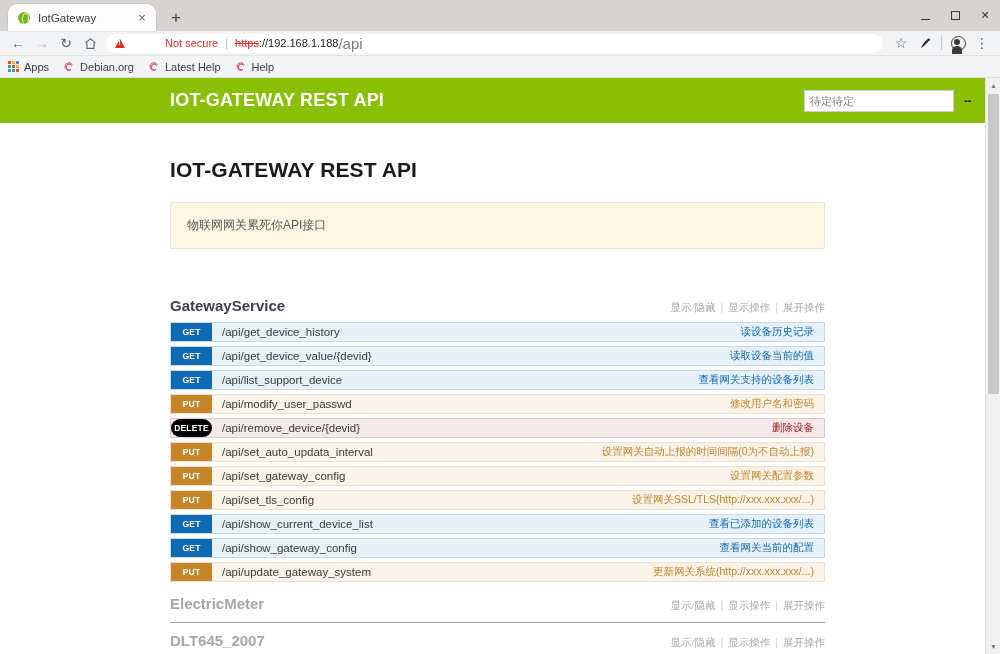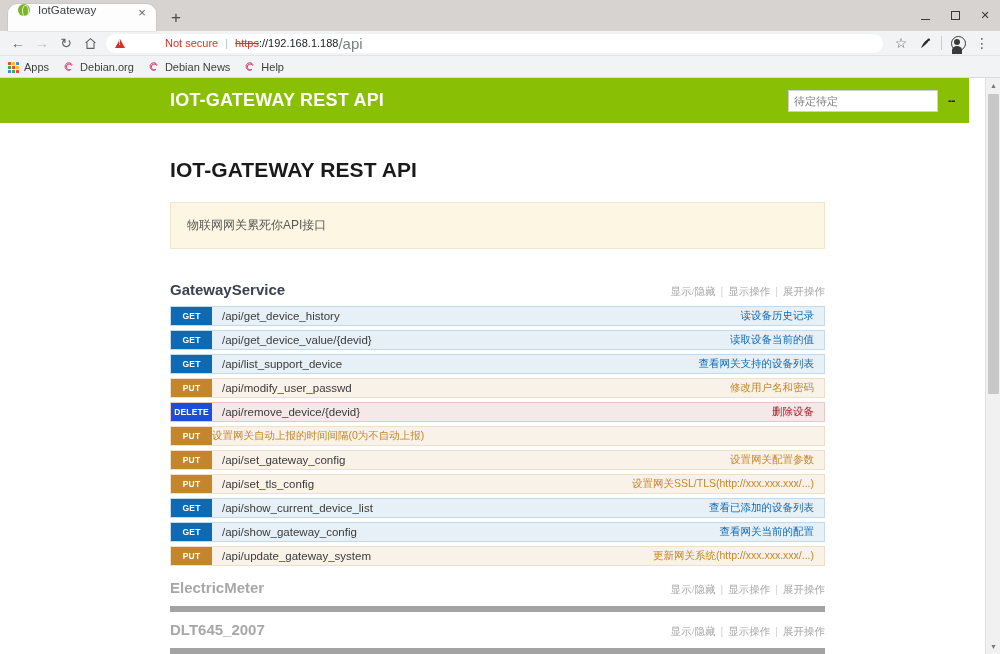--- a/index.html
+++ b/index.html
@@ -13,21 +13,21 @@
   
   .browser { width: 1000px; height: 654px; display: flex; flex-direction: column; background: #d6d3d0; }
 
   .titlebar {
     height: 31px; background: #d6d3d0; position: relative;
     display: flex; align-items: flex-end; padding-left: 8px;
   }
   .tab {
     width: 148px; height: 27px; background: #fdfdfd;
     border-radius: 9px 9px 0 0;
-    display: flex; align-items: flex-start; padding: 0 6px 0 10px;
+    display: flex; align-items: center; padding: 0 6px 0 10px;
     position: relative; box-shadow: 0 0 0 0.5px rgba(0,0,0,0.10);
   }
   .tab-favicon {
     width: 12px; height: 12px; border-radius: 50%;
     background: #78b521; flex: none; margin-right: 8px;
     position: relative;
   }
   .tab-favicon::after {
     content: ""; position: absolute; left: 3.5px; top: 1px;
     width: 5px; height: 10px; border-radius: 50%;
@@ -102,21 +102,21 @@
     content: ""; position: absolute; left: 0.6px; top: 9.2px;
     width: 10px; height: 8px; border-radius: 50% 50% 0 0; background: #3a3a3a;
   }
   .vsep { width: 1px; height: 14px; background: #c9cdd1; margin: 0 4px; }
 
   .bookmarks {
     height: 22px; background: #f1f3f4;
     display: flex; align-items: center; padding: 0 8px;
     border-bottom: 1px solid #dadce0;
   }
-  .bm { display: flex; align-items: flex-end; margin-right: 14px; }
+  .bm { display: flex; align-items: center; margin-right: 14px; }
   .bm-label { font-size: 11px; color: #3c4043; }
   .apps-grid {
     width: 11px; height: 11px; margin-right: 5px;
     display: grid; grid-template-columns: repeat(3,1fr);
     grid-template-rows: repeat(3,1fr); gap: 1px;
   }
   .apps-grid i { background: #5f6368; border-radius: 0.5px; display: block; }
   .apps-grid i:nth-child(1){background:#e8453c} .apps-grid i:nth-child(2){background:#f9bb2d}
   .apps-grid i:nth-child(3){background:#4285f4} .apps-grid i:nth-child(4){background:#3aa757}
   .apps-grid i:nth-child(5){background:#e8453c} .apps-grid i:nth-child(6){background:#f9bb2d}
@@ -124,21 +124,21 @@
   .apps-grid i:nth-child(9){background:#e8453c}
   .deb-icon {
     width: 12px; height: 12px; margin-right: 5px; flex: none;
     position: relative;
   }
   .deb-icon svg { display: block; }
 
   
   .viewport {
     flex: 1; background: #ffffff; position: relative;
-    overflow: hidden; display: flex; gap: 16px;
+    overflow: hidden; display: flex;
   }
   .page { flex: 1; overflow: hidden; position: relative; }
 
   .swagger-topbar {
     background: #89bf04; height: 45px;
     display: flex; align-items: center;
     padding: 0 14px 0 170px;
   }
   .topbar-title {
     color: #ffffff; font-size: 18px; font-weight: bold;
@@ -160,21 +160,21 @@
   .main-title {
     font-size: 21px; font-weight: bold; color: #1a1a1a;
     margin: 35px 0 0 0; letter-spacing: 0.1px;
   }
   .info-box {
     margin: 20px 0 0 0; width: 655px;
     background: #fcf6e3; border: 1px solid #f0e6cd;
     padding: 14px 16px; font-size: 12px; color: #5a5a55;
   }
 
-  .resource { margin-top: 32px; width: 655px; }
+  .resource { margin-top: 48px; width: 655px; }
   .resource-head {
     display: flex; align-items: baseline; justify-content: space-between;
     padding-bottom: 4px;
   }
   .resource-name { font-size: 15px; font-weight: bold; color: #3b4151; }
   .resource-name.muted { color: #a8a8a8; }
   .resource-links { font-size: 10.5px; color: #a8a8a8; white-space: nowrap; }
   .resource-links a { color: #a8a8a8; text-decoration: none; font-family: Liberation Serif, serif; }
   .resource-links .sep { color: #d3d3d3; margin: 0 5px; }
 
@@ -197,26 +197,26 @@
     display: flex; align-items: center; padding-right: 10px;
     font-size: 10.5px; white-space: nowrap;
   }
   .op.get { background: #e7f0f7; border-color: #c3d9ec; }
   .op.get .op-method { background: #0f6ab4; }
   .op.get .op-desc { color: #0f6ab4; }
   .op.put { background: #f9f2e9; border-color: #f0e0ca; }
   .op.put .op-method { background: #c5862b; }
   .op.put .op-desc { color: #c5862b; }
   .op.delete { background: #f5e8e8; border-color: #e8c6c7; }
-  .op.delete .op-method { background: #1d4ed8; }
+  .op.delete .op-method { background: #000000; border-radius: 9px; }
   .op.delete .op-desc { color: #a41e22; }
 
   .resource.collapsed { margin-top: 0; }
   .resource.collapsed .resource-head {
-    border-bottom: 6px solid #a3a3a3; padding: 9px 0 9px 0;
+    border-bottom: 1px solid #a3a3a3; padding: 9px 0 9px 0;
   }
 
   
   .pscroll {
     width: 15px; background: #f1f1f1; border-left: 1px solid #e0e0e0;
     position: relative; flex: none;
   }
   .pscroll .arrow-up, .pscroll .arrow-dn {
     position: absolute; left: 0; width: 15px; height: 15px;
     display: flex; align-items: center; justify-content: center;
@@ -305,21 +305,21 @@
         </svg>
       </span>
       <span class="bm-label">Debian.org</span>
     </div>
     <div class="bm">
       <span class="deb-icon">
         <svg width="12" height="12" viewBox="0 0 24 24">
           <path d="M18 7 C16 3.5 11.5 2.5 8 4.5 C4 6.8 3 12 5.5 15.5 C7.8 18.8 12.5 19.5 15.5 17 C12.5 18.5 9 17.5 7.5 14.8 C5.8 11.8 7 8 10 6.6 C12.6 5.4 15.6 6.2 17 8.6" fill="none" stroke="#d2386c" stroke-width="2" stroke-linecap="round"></path>
         </svg>
       </span>
-      <span class="bm-label">Debian News</span>
+      <span class="bm-label">Latest Help</span>
     </div>
     <div class="bm">
       <span class="deb-icon">
         <svg width="12" height="12" viewBox="0 0 24 24">
           <path d="M18 7 C16 3.5 11.5 2.5 8 4.5 C4 6.8 3 12 5.5 15.5 C7.8 18.8 12.5 19.5 15.5 17 C12.5 18.5 9 17.5 7.5 14.8 C5.8 11.8 7 8 10 6.6 C12.6 5.4 15.6 6.2 17 8.6" fill="none" stroke="#d2386c" stroke-width="2" stroke-linecap="round"></path>
         </svg>
       </span>
       <span class="bm-label">Help</span>
     </div>
   </div>
@@ -366,20 +366,21 @@
               <div class="op-path">/api/modify_user_passwd</div>
               <div class="op-desc">修改用户名和密码</div>
             </div>
             <div class="op delete">
               <div class="op-method">DELETE</div>
               <div class="op-path">/api/remove_device/{devid}</div>
               <div class="op-desc">删除设备</div>
             </div>
             <div class="op put">
               <div class="op-method">PUT</div>
+              <div class="op-path">/api/set_auto_updata_interval</div>
               <div class="op-desc">设置网关自动上报的时间间隔(0为不自动上报)</div>
             </div>
             <div class="op put">
               <div class="op-method">PUT</div>
               <div class="op-path">/api/set_gateway_config</div>
               <div class="op-desc">设置网关配置参数</div>
             </div>
             <div class="op put">
               <div class="op-method">PUT</div>
               <div class="op-path">/api/set_tls_config</div>

